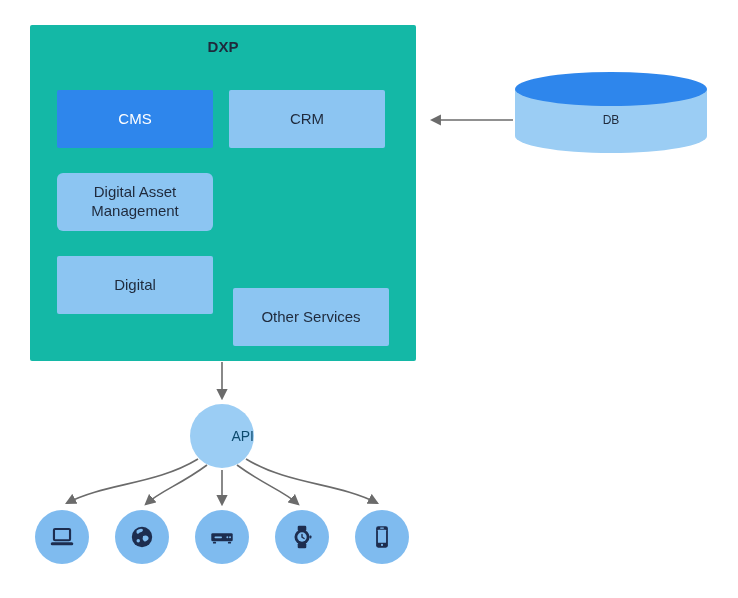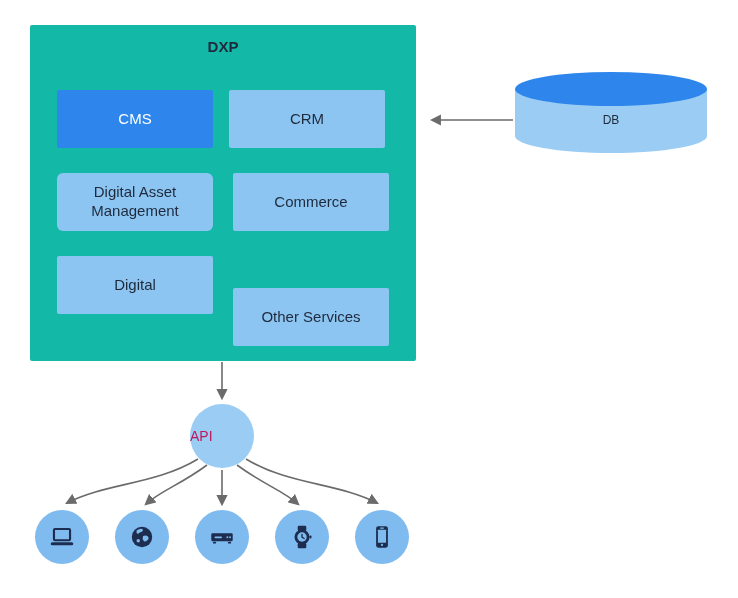--- a/index.html
+++ b/index.html
@@ -17,22 +17,22 @@
   .m1 { left:199px; top:65px; }
   .m2 { left:27px;  top:148px;border-radius:6px; }
   .m3 { left:203px; top:148px; }
   .m4 { left:27px;  top:231px; }
   .m5 { left:203px; top:231px;margin-top:32px; }
 
   .db-label { position:absolute; left:551px; top:113px; width:120px; text-align:center;
               font-size:12px; color:#1f2a3c; }
 
   .api-circle { position:absolute; left:190px; top:404px; width:64px; height:64px; border-radius:50%;
-                background:#9bcdf4; display:flex; align-items:center; justify-content:flex-start;
-                font-size:14px; color:#be185d; }
+                background:#9bcdf4; display:flex; align-items:center; justify-content:flex-end;
+                font-size:14px; color:#0c4a6e; }
 
   .device { position:absolute; top:510px; width:54px; height:54px; border-radius:50%;
             background:#7fbbef; display:flex; align-items:center; justify-content:center; }
   .d0 { left:35px; } .d1 { left:115px; } .d2 { left:195px; } .d3 { left:275px; } .d4 { left:355px; }
   .device svg { display:block; }
 
   .arrow { fill:none; stroke:#6b6b6b; stroke-width:1.6; marker-end:url(#arrowhead); }
 </style>
 </head>
 <body>
@@ -56,21 +56,20 @@
     <path class="arrow" d="M222 470 V504"></path>
     <path class="arrow" d="M237 465 C 264 485 282 490 298 504"></path>
     <path class="arrow" d="M246 459 C 289 485 339 483 377 503"></path>
   </svg>
 
   <div class="dxp-box">
     <div class="dxp-title">DXP</div>
     <div class="module highlight m0">CMS</div>
     <div class="module m1">CRM</div>
     <div class="module m2">Digital Asset Management</div>
-    <div class="module m3">Commerce</div>
     <div class="module m4">Digital</div>
     <div class="module m5">Other Services</div>
   </div>
 
   <div class="db-label">DB</div>
 
   <div class="api-circle">
     <span>API</span>
   </div>
 

